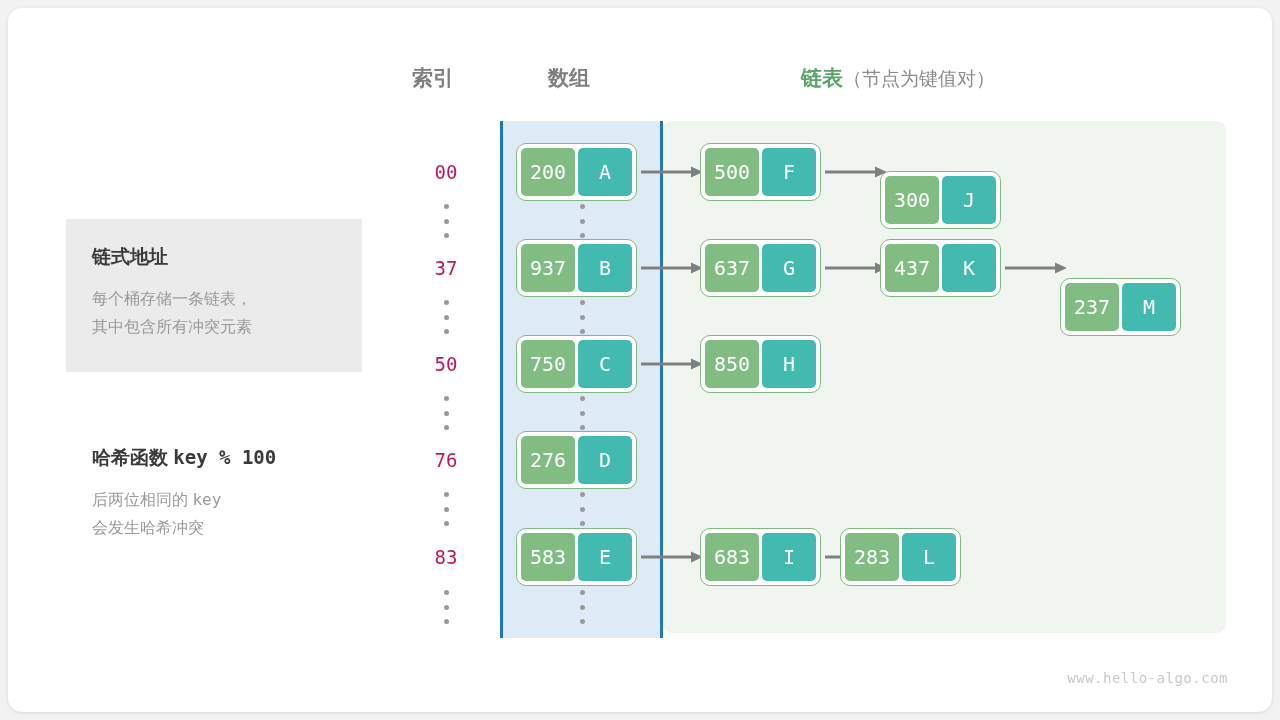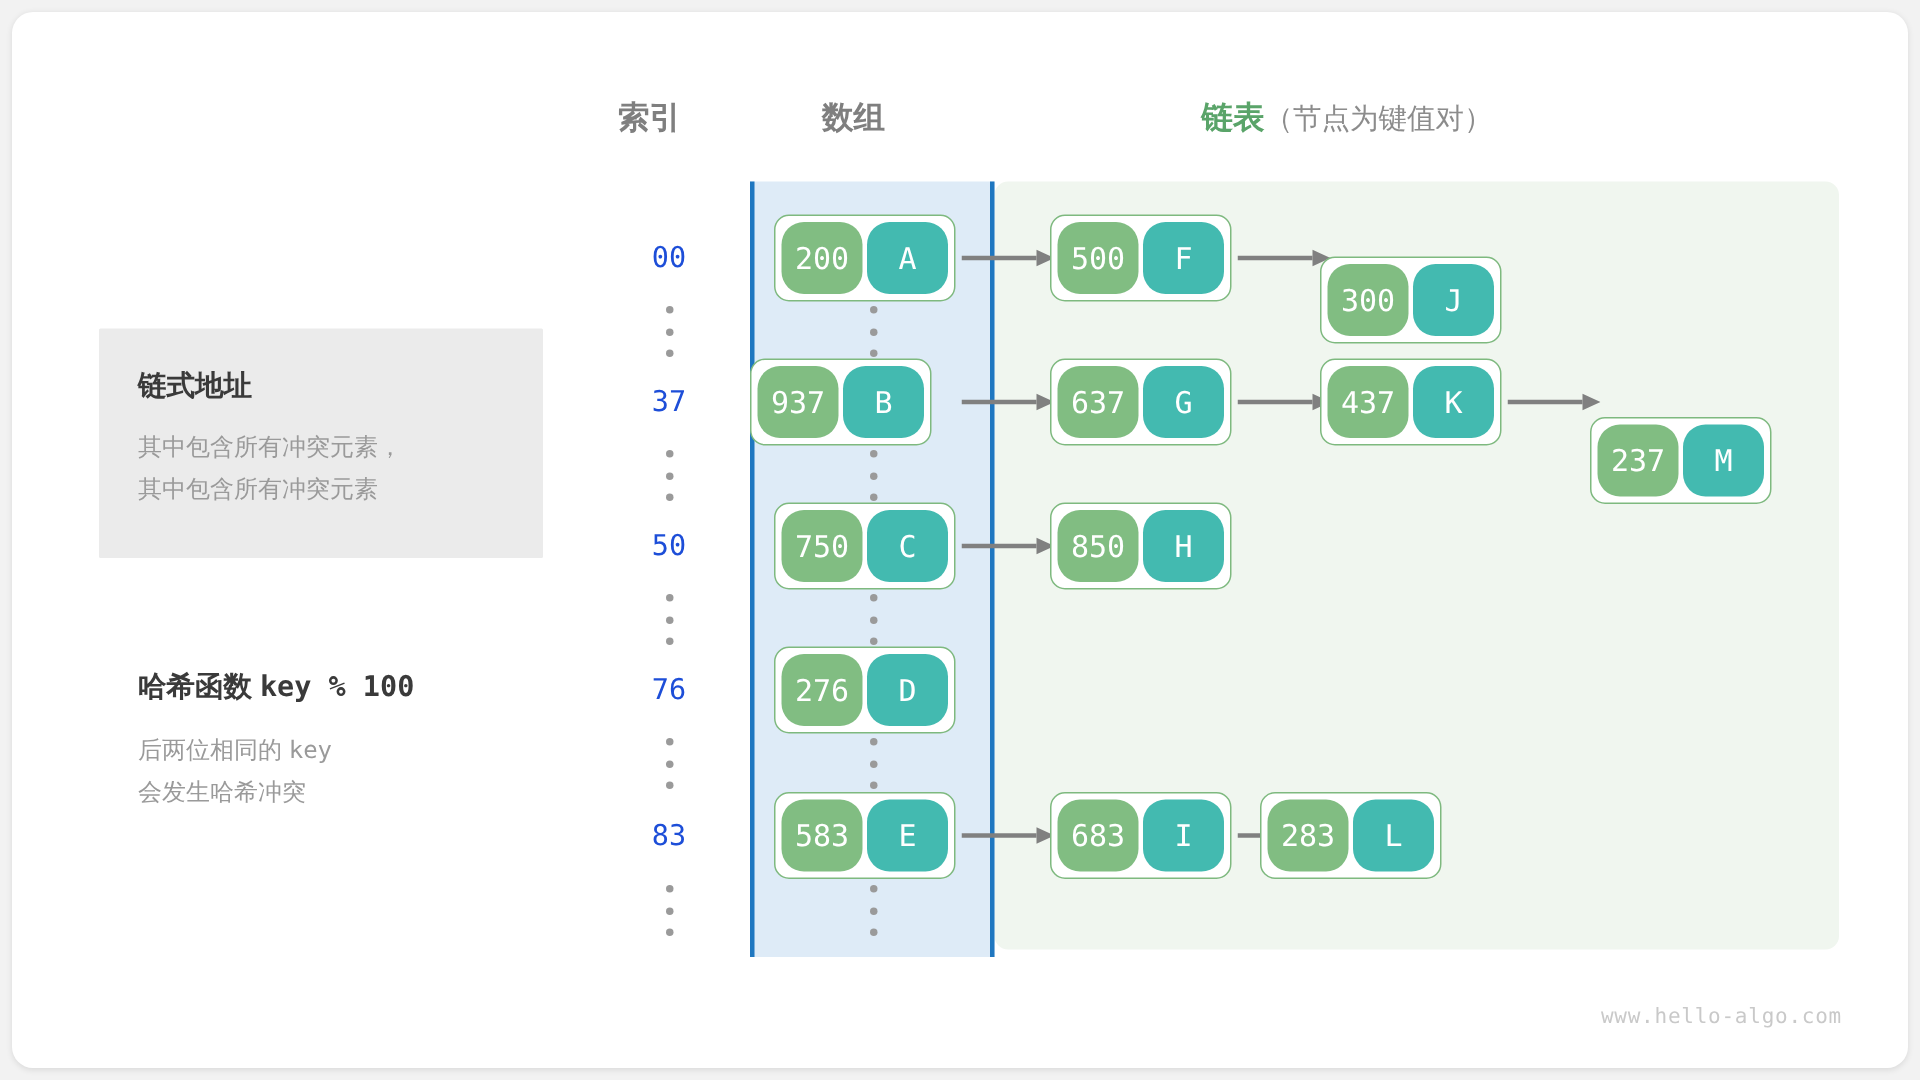--- a/index.html
+++ b/index.html
@@ -122,21 +122,21 @@
     border-right: 3px solid #1f77c0;
     box-sizing: border-box;
   }
   .idx-label {
     position: absolute;
     left: 415px;
     width: 46px;
     text-align: center;
     font-family: "DejaVu Sans Mono", "Liberation Mono", monospace;
     font-size: 19px;
-    color: #1d4ed8;
+    color: #be185d;
     line-height: 62px;
     height: 62px;
   }
 
   
   .vdots {
     position: absolute;
     width: 20px;
     height: 34px;
     display: flex;
@@ -166,21 +166,21 @@
   }
   .cell-key, .cell-val {
     height: 100%;
     box-sizing: border-box;
     display: flex;
     align-items: center;
     justify-content: center;
     color: #ffffff;
     font-family: "DejaVu Sans Mono", "Liberation Mono", monospace;
     font-size: 20px;
-    border-radius: 15px;
+    border-radius: 5px;
   }
   .cell-key {
     width: 54px;
     background: #81bd82;
   }
   .cell-val {
     width: 54px;
     background: #43bab0;
   }
 
@@ -208,21 +208,21 @@
 <div class="canvas">
   <div class="card">
 
     <div class="hdr" id="hdr-index">索引</div>
     <div class="hdr" id="hdr-array">数组</div>
     <div class="hdr" id="hdr-list"><span>链表</span><span class="sub">（节点为键值对）</span></div>
 
     <div class="callout">
       <div class="callout-title">链式地址</div>
       <div class="callout-body">
-        <div>其中包含所有冲突元素，</div>
+        <div>每个桶存储一条链表，</div>
         <div>其中包含所有冲突元素</div>
       </div>
     </div>
 
     <div class="hashnote-title"><span>哈希函数 </span><span class="mono">key % 100</span></div>
     <div class="hashnote-body">
       <div><span>后两位相同的 </span><span class="mono">key</span></div>
       <div>会发生哈希冲突</div>
     </div>
 
@@ -305,21 +305,21 @@
       <svg width="62" height="12" viewBox="0 0 62 12">
           <line x1="0" y1="6" x2="50" y2="6" stroke="#808080" stroke-width="3"></line>
           <polygon points="50,0.5 62,6 50,11.5" fill="#808080"></polygon>
         </svg>
     </div>
     <div class="node" style="left:872px; top:135px;margin-top:28px;">
       <div class="cell-key">300</div>
       <div class="cell-val">J</div>
     </div>
 
-    <div class="node" style="left:492px; top:231px;">
+    <div class="node" style="left:508px; top:231px;">
       <div class="cell-key">937</div>
       <div class="cell-val">B</div>
     </div>
     <div class="arrow" style="left:633px; top:254px; width:62px;">
       <svg width="62" height="12" viewBox="0 0 62 12">
           <line x1="0" y1="6" x2="50" y2="6" stroke="#808080" stroke-width="3"></line>
           <polygon points="50,0.5 62,6 50,11.5" fill="#808080"></polygon>
         </svg>
     </div>
     <div class="node" style="left:692px; top:231px;">

